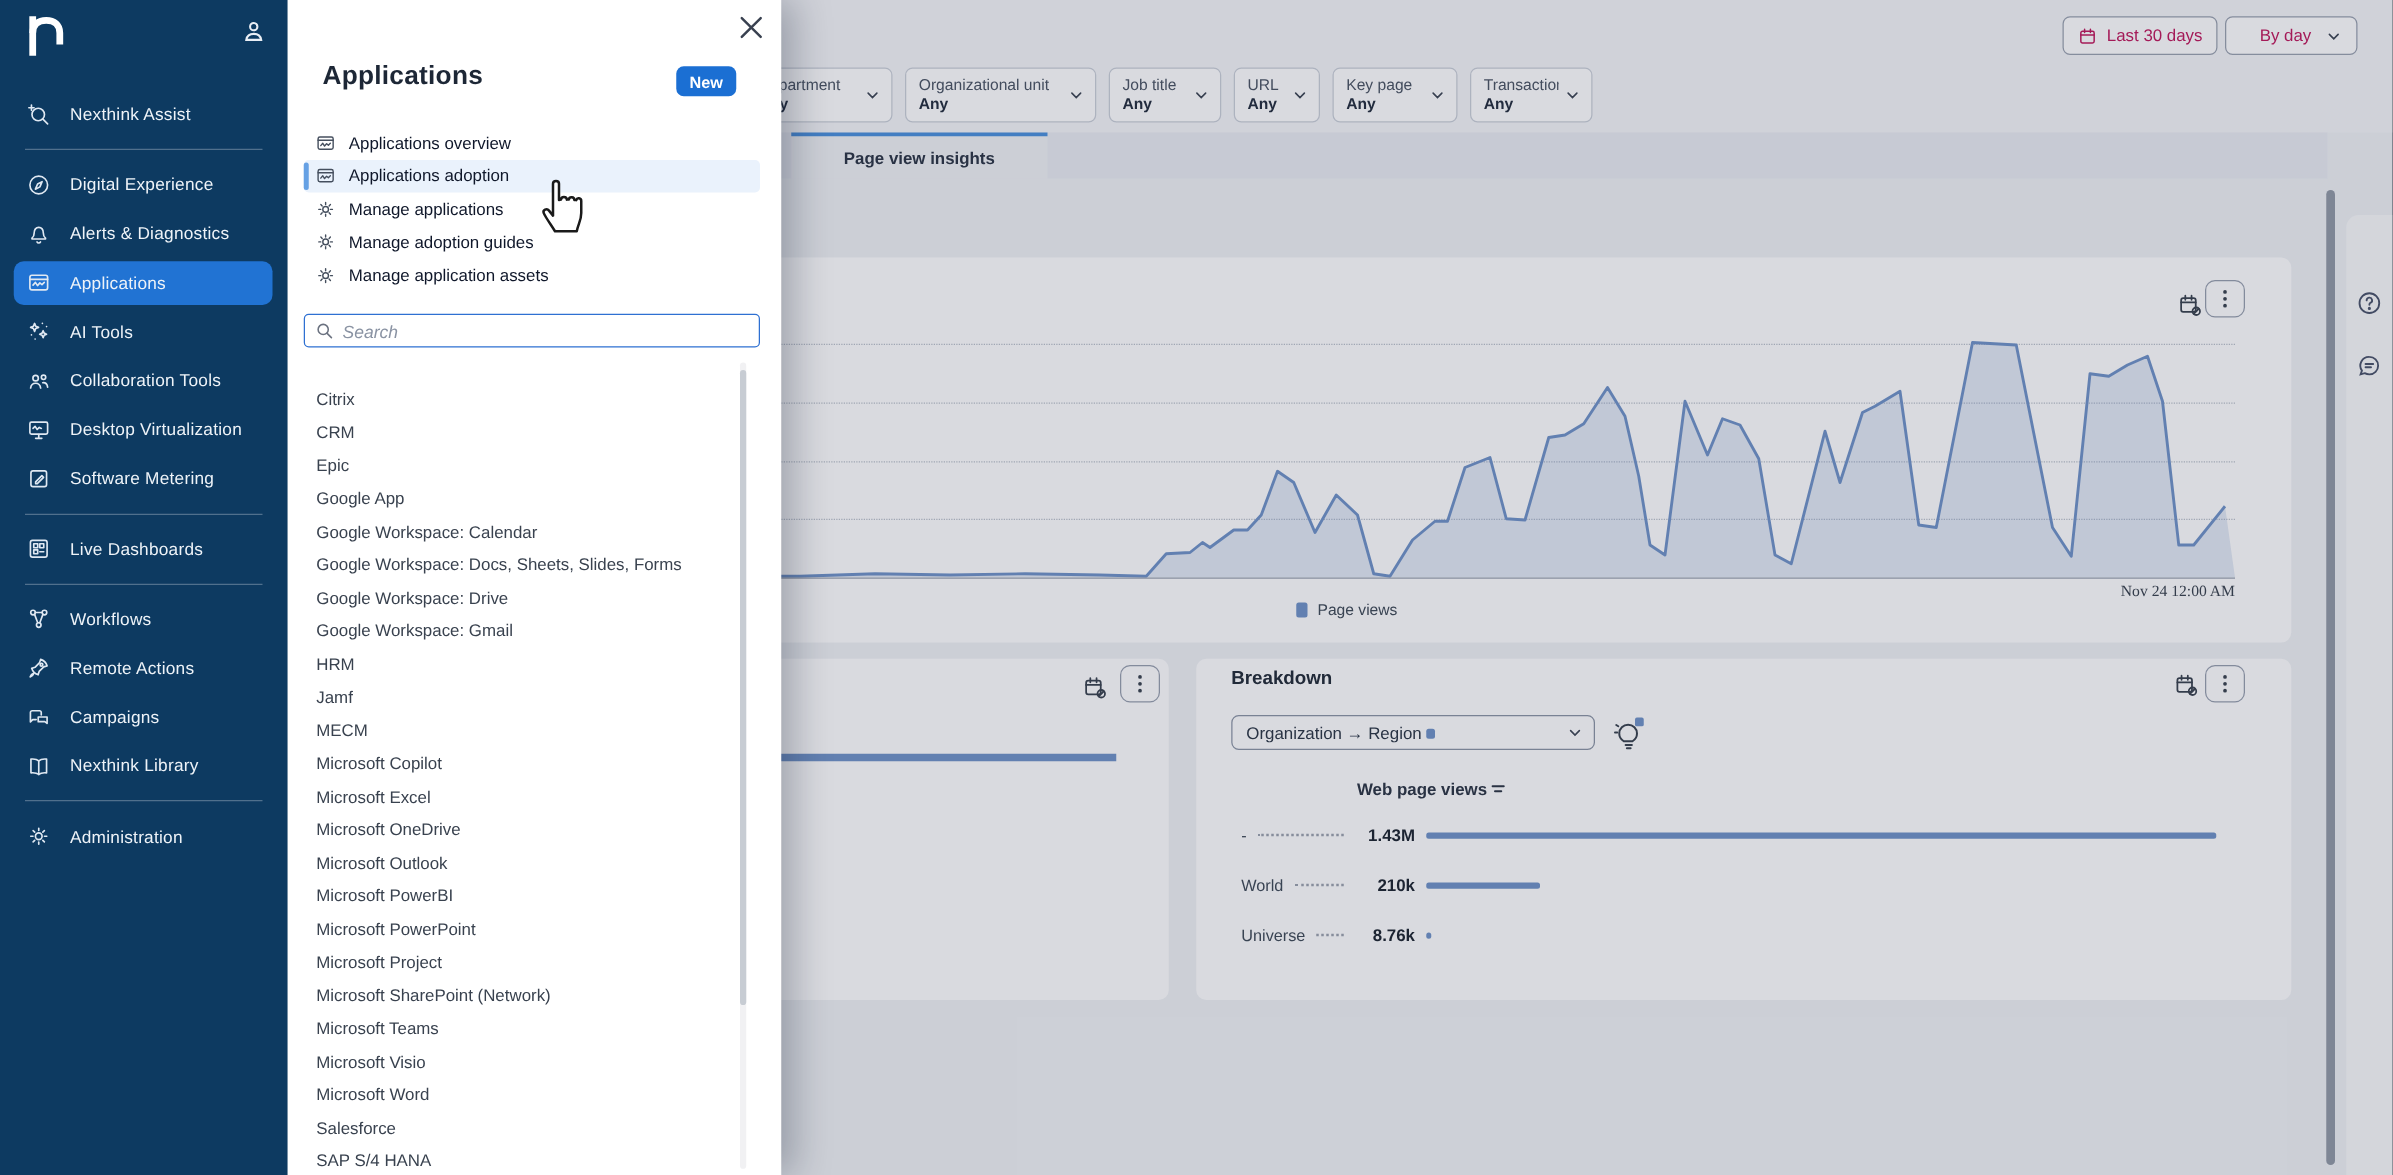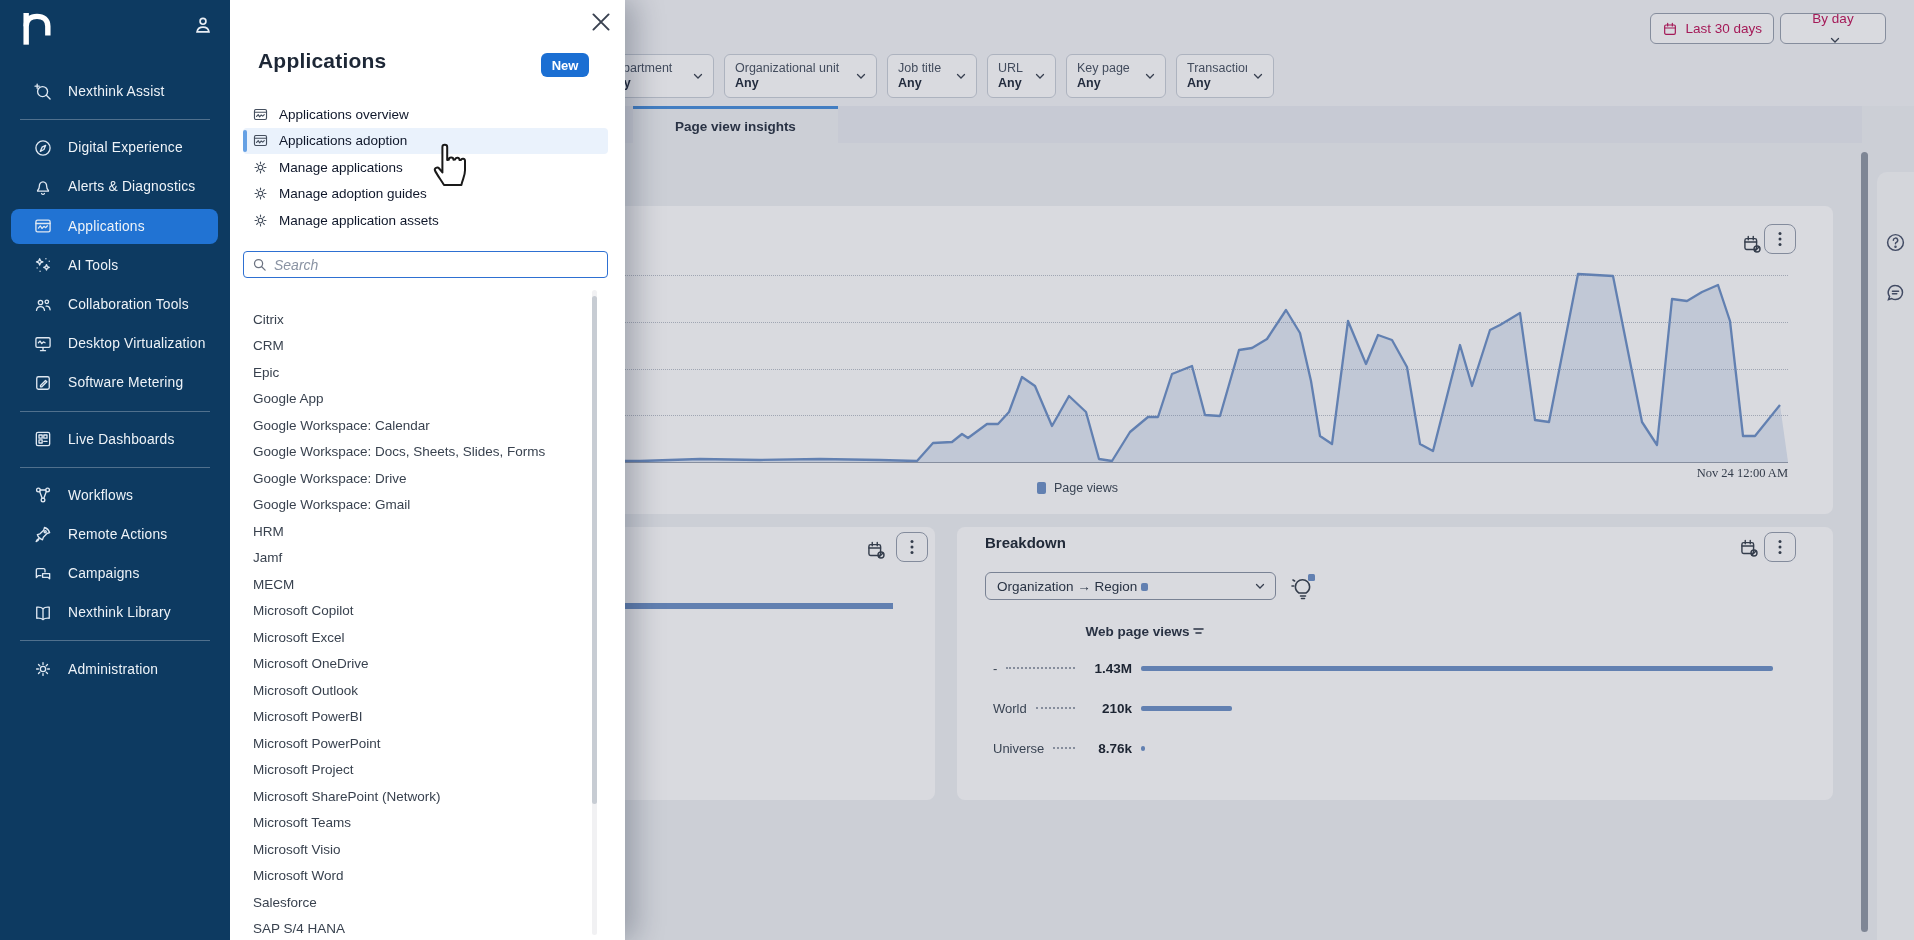--- a/index.html
+++ b/index.html
@@ -24,21 +24,21 @@
   .chips .chip:nth-of-type(3){ width:90px; }
   .chips .chip:nth-of-type(4){ width:69px; }
   .chips .chip:nth-of-type(5){ width:100px; }
   .chips .chip:nth-of-type(6){ width:98px; }
   .chev { width:14px; height:14px; color:#3c4554; flex:none; margin-left:4px; }
   .datebar { position:absolute; top:13px; right:28px; display:flex; gap:6px; }
   .datebtn, .bydaybtn {
     height:31px; background:#fdfdfe; border:1px solid #99a1b0; border-radius:6px;
     display:flex; align-items:center; gap:7px; padding:0 11px; font-size:13.5px; color:#be185d; cursor:pointer;
   }
-  .bydaybtn { width:106px; justify-content:center;flex-direction:column; }
+  .bydaybtn { width:106px; justify-content:flex-end; }
   .tabstrip { position:absolute; left:0; top:106px; width:1862px; height:37px; background:#e7eaf1; }
   .tab {
     position:absolute; left:633px; top:0; width:205px; height:37px; background:#eef0f4;
     border-top:3px solid #4a90dc; display:flex; align-items:center; justify-content:center;
     font-size:13.5px; font-weight:bold; color:#2b3546; cursor:pointer;
   }
   .content { position:absolute; left:0; top:143px; width:1862px; height:797px; background:#eef0f4; }
   .card { position:absolute; background:#fdfdfe; border-radius:8px; }
   .chart-card { left:560px; top:206px; width:1273px; height:308px; }
   .left-card  { left:560px; top:527px; width:375px; height:273px; }
@@ -112,21 +112,21 @@
   .search-box input::placeholder { color:#8a93a3; font-style:italic; }
   .app-list { position:absolute; left:0; top:306px; width:380px; }
   .app-item { height:26.5px; display:flex; align-items:center; padding-left:23px; font-size:13.5px; color:#39424f; cursor:pointer; white-space:nowrap; }
   .panel-scroll-track { position:absolute; left:362px; top:290px; width:5px; height:645px; background:#f1f1f3; border-radius:3px; }
   .panel-scroll-thumb { position:absolute; left:362px; top:296px; width:5px; height:508px; background:#c7ccd3; border-radius:3px; }
   
   .sidebar { position:absolute; left:0; top:0; width:230px; height:940px; background:#0d3a61; color:#eef3f8; }
   .logo { position:absolute; left:20px; top:8px; width:34px; height:40px; color:#fff; }
   .user-btn { position:absolute; left:192px; top:14px; width:22px; height:22px; color:#e9eef5; cursor:pointer; background:none; border:none; }
   .nav { position:absolute; left:0; top:72px; width:230px; }
-  .nav-item { position:relative; height:39.2px; display:flex; align-items:center; padding-left:33px; cursor:pointer; }
+  .nav-item { position:relative; height:39.2px; display:flex; align-items:center; padding-left:21px; cursor:pointer; }
   .nav-item .nv-ic { width:20px; height:20px; margin-right:15px; flex:none; color:#dfe8f2; }
   .nav-item .nv-label { font-size:13.8px; color:#eef3f8; letter-spacing:0.2px; }
   .nav-item.active::before {
     content:""; position:absolute; left:11px; right:12px; top:2px; bottom:2px; background:#2173d3; border-radius:8px;
   }
   .nav-item .nv-ic, .nav-item .nv-label { position:relative; }
   .nav-div { height:1px; background:rgba(255,255,255,0.28); margin:8px 20px; }
   
   .cursor { position:absolute; left:430px; top:133px; width:44px; height:58px; z-index:50; pointer-events:none; }
   svg { display:block; }

